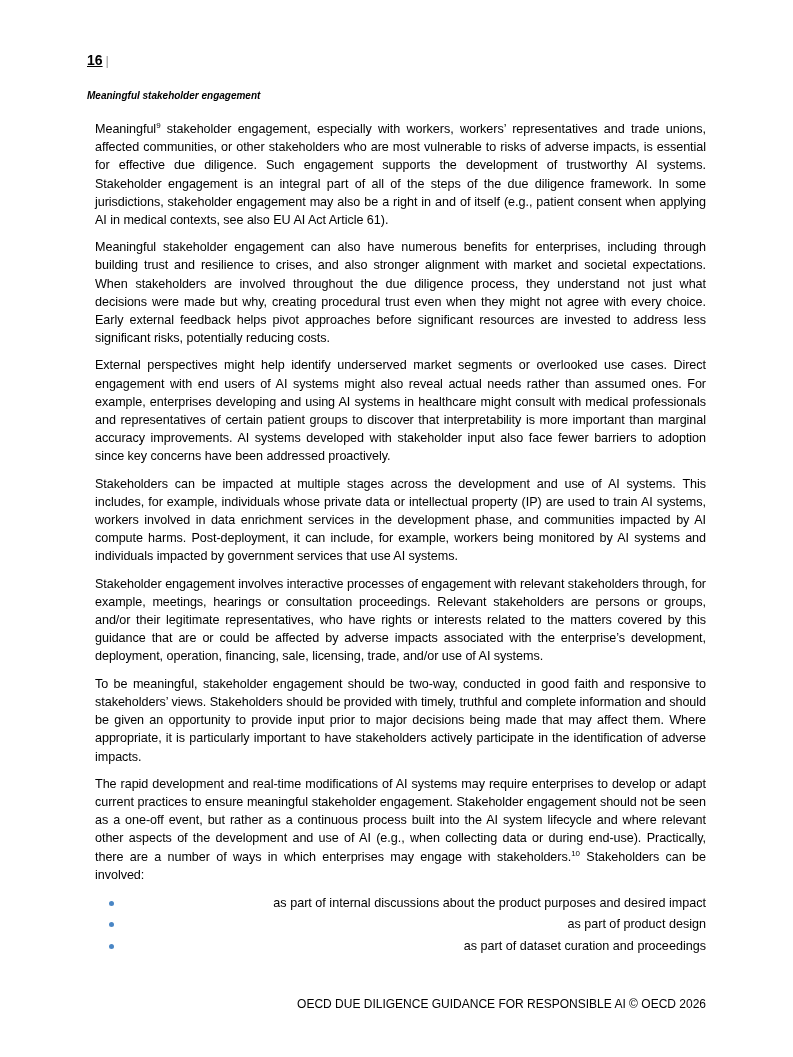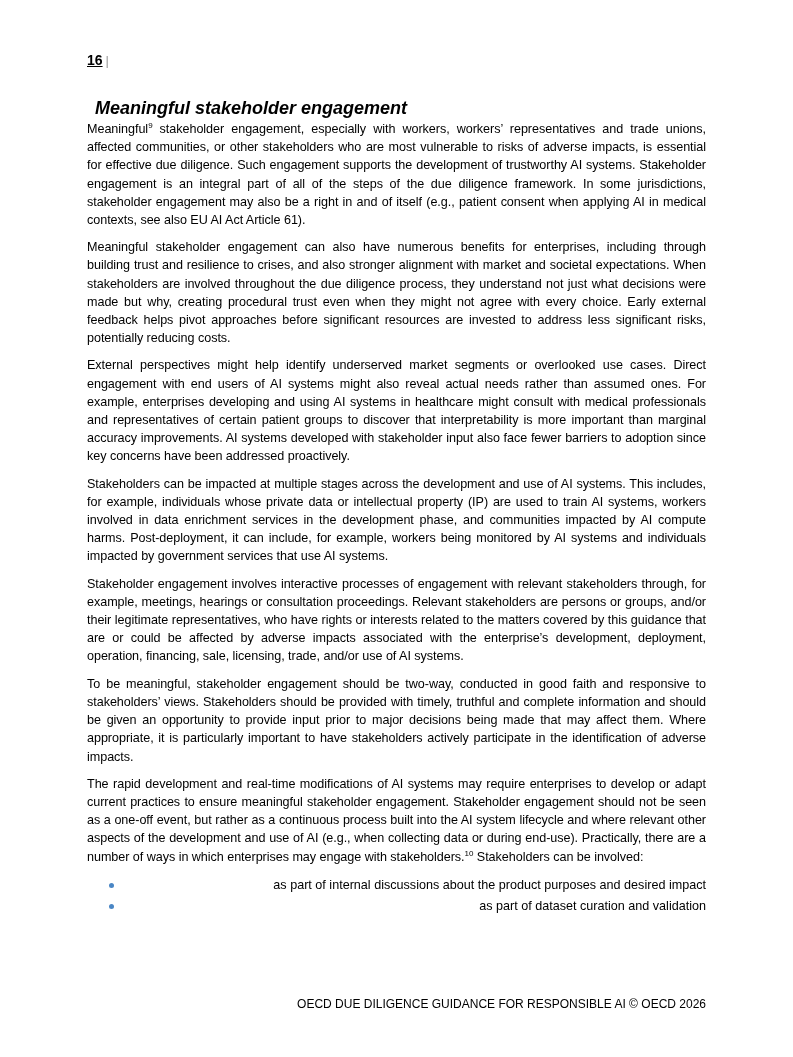--- a/index.html
+++ b/index.html
@@ -1,22 +1,22 @@
 <!DOCTYPE html>
 <html><head>
 <meta charset="utf-8">
 <style>
   html, body { margin: 0; padding: 0; background: #ffffff; }
   body { width: 793px; height: 1057px; position: relative; overflow: hidden;
          font-family: "Liberation Sans", sans-serif; color: #000; }
   .page-num { position: absolute; left: 87px; top: 52px; font-size: 14px; font-weight: bold; text-decoration: underline; }
   .page-num .sep { font-weight: normal; color: #999; margin-left: 3px; font-size: 13px; }
-  .heading { position: absolute; left: 87px; top: 90px; font-size: 18px; font-weight: bold; font-style: italic; margin: 8px; }
+  .heading { position: absolute; left: 87px; top: 90px; font-size: 10px; font-weight: bold; font-style: italic; margin: 0; }
   .content { position: absolute; left: 87px; top: 120px; width: 619px; }
-  .para { font-size: 12.6px; line-height: 18.2px; text-align: justify; margin: 0 0 9px 0; letter-spacing: -0.05px; }
+  .para { font-size: 12.6px; line-height: 18.2px; text-align: justify; margin: 0 0 9px 8px; letter-spacing: -0.05px; }
   sup { font-size: 8px; line-height: 0; vertical-align: 5px; }
   .bullets { list-style: none; margin: 4px 0 0 0; padding: 0; }
   .bullets li { position: relative; font-size: 12.6px; line-height: 21.3px; padding-left: 45px; text-align: right; }
   .bullets li .dot { position: absolute; left: 22px; top: 8px; width: 5px; height: 5px; border-radius: 50%; background: #4a86c5; }
   .footer { position: absolute; right: 87px; top: 997px; font-size: 12px; color: #000; }
 </style>
 </head>
 <body>
 
 <div class="page-num">
@@ -29,17 +29,18 @@
   <p class="para"><span>Meaningful</span><sup>9</sup><span> stakeholder engagement, especially with workers, workers’ representatives and trade unions, affected communities, or other stakeholders who are most vulnerable to risks of adverse impacts, is essential for effective due diligence. Such engagement supports the development of trustworthy AI systems. Stakeholder engagement is an integral part of all of the steps of the due diligence framework. In some jurisdictions, stakeholder engagement may also be a right in and of itself (e.g., patient consent when applying AI in medical contexts, see also EU AI Act Article 61).</span></p>
   <p class="para">Meaningful stakeholder engagement can also have numerous benefits for enterprises, including through building trust and resilience to crises, and also stronger alignment with market and societal expectations. When stakeholders are involved throughout the due diligence process, they understand not just what decisions were made but why, creating procedural trust even when they might not agree with every choice. Early external feedback helps pivot approaches before significant resources are invested to address less significant risks, potentially reducing costs.</p>
   <p class="para">External perspectives might help identify underserved market segments or overlooked use cases. Direct engagement with end users of AI systems might also reveal actual needs rather than assumed ones. For example, enterprises developing and using AI systems in healthcare might consult with medical professionals and representatives of certain patient groups to discover that interpretability is more important than marginal accuracy improvements. AI systems developed with stakeholder input also face fewer barriers to adoption since key concerns have been addressed proactively.</p>
   <p class="para">Stakeholders can be impacted at multiple stages across the development and use of AI systems. This includes, for example, individuals whose private data or intellectual property (IP) are used to train AI systems, workers involved in data enrichment services in the development phase, and communities impacted by AI compute harms. Post-deployment, it can include, for example, workers being monitored by AI systems and individuals impacted by government services that use AI systems.</p>
   <p class="para">Stakeholder engagement involves interactive processes of engagement with relevant stakeholders through, for example, meetings, hearings or consultation proceedings. Relevant stakeholders are persons or groups, and/or their legitimate representatives, who have rights or interests related to the matters covered by this guidance that are or could be affected by adverse impacts associated with the enterprise’s development, deployment, operation, financing, sale, licensing, trade, and/or use of AI systems.</p>
   <p class="para">To be meaningful, stakeholder engagement should be two-way, conducted in good faith and responsive to stakeholders’ views. Stakeholders should be provided with timely, truthful and complete information and should be given an opportunity to provide input prior to major decisions being made that may affect them. Where appropriate, it is particularly important to have stakeholders actively participate in the identification of adverse impacts.</p>
   <p class="para"><span>The rapid development and real-time modifications of AI systems may require enterprises to develop or adapt current practices to ensure meaningful stakeholder engagement. Stakeholder engagement should not be seen as a one-off event, but rather as a continuous process built into the AI system lifecycle and where relevant other aspects of the development and use of AI (e.g., when collecting data or during end-use). Practically, there are a number of ways in which enterprises may engage with stakeholders.</span><sup>10</sup><span> Stakeholders can be involved:</span></p>
 
   <ul class="bullets">
     <li><span class="dot"></span><span>as part of internal discussions about the product purposes and desired impact</span></li>
-    <li><span class="dot"></span><span>as part of dataset curation and validation</span></li>
+    <li><span class="dot"></span><span>as part of product design</span></li>
+    <li><span class="dot"></span><span>as part of dataset curation and proceedings</span></li>
   </ul>
 </div>
 
 <div class="footer">OECD DUE DILIGENCE GUIDANCE FOR RESPONSIBLE AI © OECD 2026</div>
 
 </body></html>

